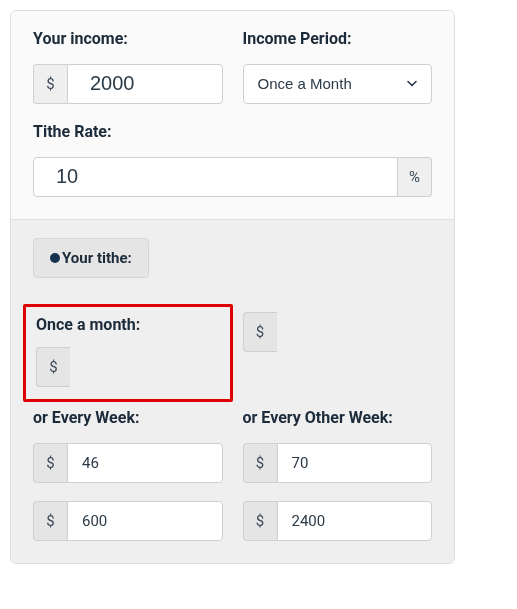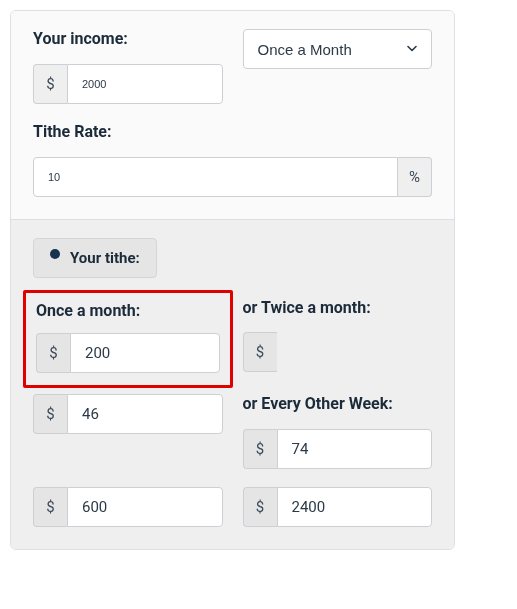--- a/index.html
+++ b/index.html
@@ -55,23 +55,23 @@
     align-items: center;
     justify-content: center;
     min-width: 34px;
     padding: 0 10px;
   }
   .addon-left { border-radius: 4px 0 0 4px; border-right: none; }
   .addon-right { border-radius: 0 4px 4px 0; border-left: none; }
   .text-input {
     flex: 1;
     border: 1px solid #ccd0d5;
-    font-size: 11px;
-    color: #2b3a48;
-    padding: 0 14px;
+    font-size: 20px;
+    color: #2b3a48;
+    padding: 0 22px;
     outline: none;
     background: #fff;
     min-width: 0;
   }
   .text-input.left-flat { border-radius: 0 4px 4px 0; }
   .text-input.right-flat { border-radius: 4px 0 0 4px; }
   .select-wrap {
     position: relative;
     height: 40px;
   }
@@ -91,42 +91,43 @@
     position: absolute;
     right: 14px;
     top: 50%;
     transform: translateY(-50%);
     pointer-events: none;
     color: #2b3a48;
   }
   .spacer-lg { height: 18px; }
   .tithe-chip {
     display: inline-flex;
-    align-items: flex-start;
-    gap: 10px;
+    align-items: center;
+    gap: 2px;
     background: #e5e5e5;
     border: 1px solid #d2d6da;
     border-radius: 4px;
     padding: 10px 16px;
     font-weight: 700;
     font-size: 15px;
     color: #1c2b3a;
     margin-bottom: 20px;
   }
   .dot {
     width: 10px;
     height: 10px;
     border-radius: 50%;
     background: #16324f;
     flex-shrink: 0;
   }
   .result-row {
     display: flex;
     gap: 20px;
     margin-bottom: 18px;
+    margin-top: 14px;
   }
   .result-row:last-child { margin-bottom: 0; }
   .result-col {
     flex: 1;
     min-width: 0;
   }
   .result-group {
     display: flex;
     height: 40px;
   }
@@ -169,20 +170,21 @@
   <div class="section section-top">
     <div class="row">
       <div class="col">
         <div class="field-label">Your income:</div>
         <div class="input-group">
           <div class="addon addon-left">$</div>
           <input class="text-input left-flat" type="text" value="2000" style="">
         </div>
       </div>
       <div class="col">
+        <div class="field-label">Income Period:</div>
         <div class="select-wrap">
           <select class="select">
             <option>Once a Month</option>
           </select>
           <span class="select-chevron">
             <svg width="12" height="12" viewBox="0 0 12 12">
                 <path d="M2 4 L6 8 L10 4" fill="none" stroke="currentColor" stroke-width="1.6" stroke-linecap="round" stroke-linejoin="round"></path>
               </svg>
           </span>
         </div>
@@ -204,44 +206,43 @@
       <span class="dot"></span>
       <span>Your tithe:</span>
     </div>
 
     <div class="result-row">
       <div class="result-col">
         <div class="highlight-box">
           <div class="field-label">Once a month:</div>
           <div class="result-group">
             <div class="result-addon">$</div>
-            <div class="result-value">200</div>
           </div>
         </div>
       </div>
       <div class="result-col">
-        <div class="field-label">or Twice a month:</div>
         <div class="result-group">
           <div class="result-addon">$</div>
         </div>
       </div>
     </div>
 
     <div class="result-row">
       <div class="result-col">
+        <div class="field-label">or Every Week:</div>
         <div class="result-group">
           <div class="result-addon">$</div>
           <div class="result-value">46</div>
         </div>
       </div>
       <div class="result-col">
         <div class="field-label">or Every Other Week:</div>
         <div class="result-group">
           <div class="result-addon">$</div>
-          <div class="result-value">74</div>
+          <div class="result-value">70</div>
         </div>
       </div>
     </div>
 
     <div class="result-row">
       <div class="result-col">
         <div class="result-group">
           <div class="result-addon">$</div>
           <div class="result-value">600</div>
         </div>

